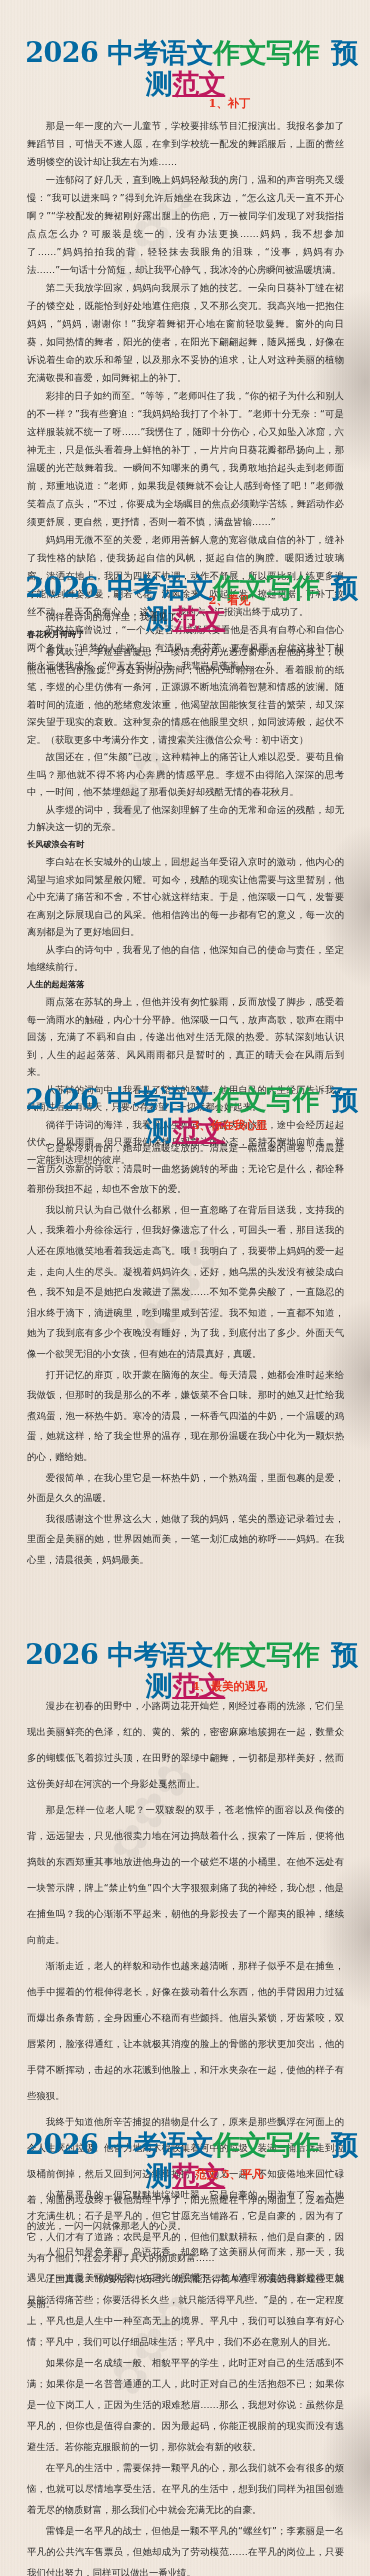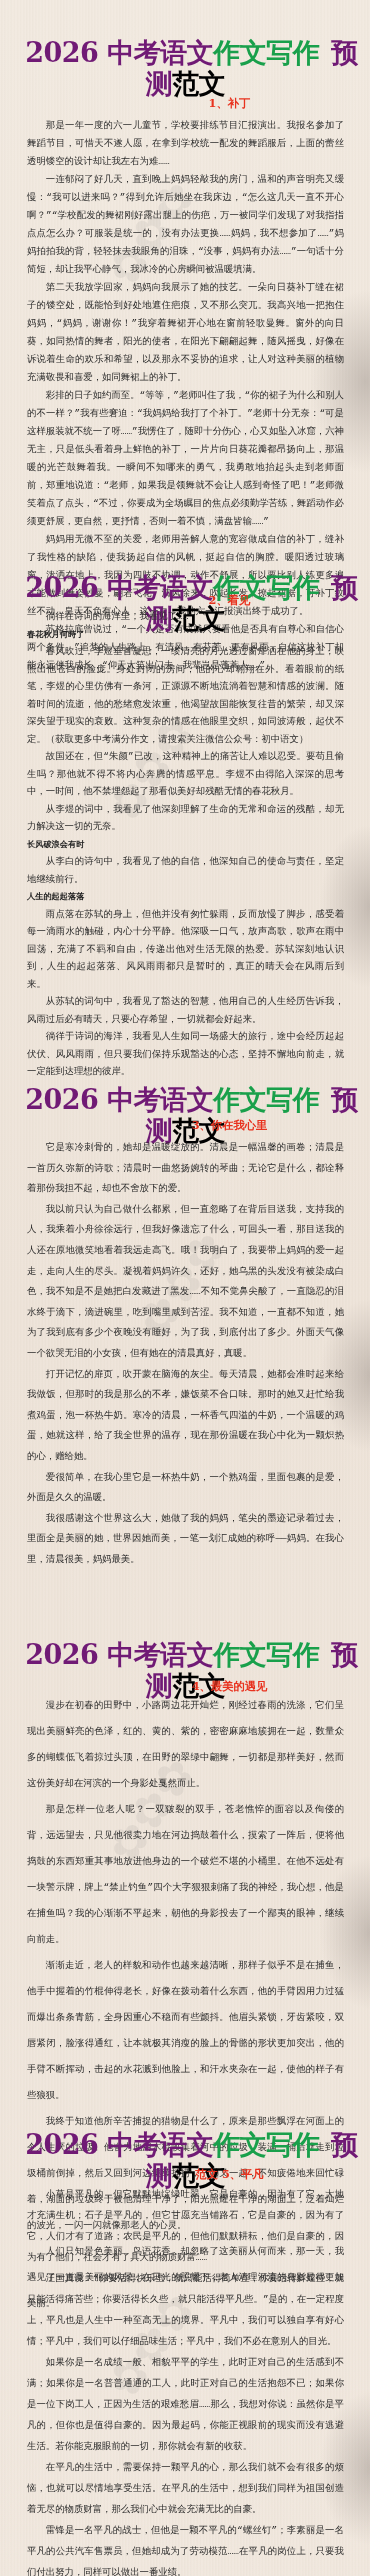--- a/index.html
+++ b/index.html
@@ -19,33 +19,33 @@
   .watermark {
     position:absolute; font-family:"DejaVu Sans", sans-serif; font-size:46px; font-weight:bold;
     color:rgba(120,120,120,0.10); transform:rotate(-55deg); white-space:nowrap; pointer-events:none;
   }
   .section { position:absolute; left:0; width:371px; }
   .main-title {
     position:absolute; left:0; width:371px; text-align:center;
     font-family:"DejaVu Serif", "Liberation Serif", serif; font-weight:bold;
     font-size:27px; letter-spacing:-0.5px; line-height:31px; color:#111;
   }
-  .main-title .t-black { color:#701a75;margin-left:12px; }
+  .main-title .t-black { color:#0369a1;margin-left:12px; }
   .main-title .t-green { color:#19a04b;margin-top:28px; }
-  .main-title .t-red { color:#000000; }
+  .main-title .t-red { color:#be185d;text-decoration:underline; }
   .sub-title {
     position:absolute; left:0; width:371px; text-align:center;
     font-family:"DejaVu Serif", "Liberation Serif", serif; font-weight:bold;
     font-size:11.3px; color:#e8321e; line-height:14.4px;padding-left:44px;
   }
   .body {
     position:absolute; left:27px; width:317px;
     font-size:9.4px; text-align:justify; color:#2a2a2a;
   }
-  .body p { margin:0; text-indent:2em;font-family:Liberation Mono, monospace; }
+  .body p { margin:0; text-indent:2em; }
   .body .sub-head {
     text-align:left; text-indent:0; font-family:"DejaVu Serif", serif;
     font-weight:bold; font-size:8.2px; color:#222;
   }
 </style>
 </head>
 <body>
 
 <div class="ink" style="left:309px;top:289px;width:113px;height:185px;"></div>
 <div class="ink" style="left:319px;top:824px;width:103px;height:165px;"></div>
@@ -79,20 +79,21 @@
     <span class="t-black">2026 中考语文</span><span class="t-green">作文写作</span><span class="t-black">预测</span><span class="t-red">范文</span>
   </div>
   <div class="sub-title" style="top:73px;">2、看见</div>
   <div class="body" style="top:88px;line-height:17.5px;">
     <p>徜徉在诗词的海洋里，我看见了……</p>
     <p class="sub-head">春花秋月何時了</p>
     <p>春风吹过，李煜垂首凝思，一缕清亮的月光透过窗扉洒在他的身上，映照出他苍白的脸庞。身处封闭的房间，他的心却翱翔在外。看着眼前的纸笔，李煜的心里仿佛有一条河，正源源不断地流淌着智慧和情感的波澜。随着时间的流逝，他的愁绪愈发浓重，他渴望故国能恢复往昔的繁荣，却又深深失望于现实的衰败。这种复杂的情感在他眼里交织，如同波涛般，起伏不定。（获取更多中考满分作文，请搜索关注微信公众号：初中语文）</p>
     <p>故国还在，但“朱颜”已改，这种精神上的痛苦让人难以忍受。要苟且偷生吗？那他就不得不将内心奔腾的情感平息。李煜不由得陷入深深的思考中，一时间，他不禁埋怨起了那看似美好却残酷无情的春花秋月。</p>
     <p>从李煜的词中，我看见了他深刻理解了生命的无常和命运的残酷，却无力解决这一切的无奈。</p>
     <p class="sub-head">长风破浪会有时</p>
+    <p>李白站在长安城外的山坡上，回想起当年受诏入京时的激动，他内心的渴望与追求如同繁星般闪耀。可如今，残酷的现实让他需要与这里暂别，他心中充满了痛苦和不舍，不甘心就这样结束。于是，他深吸一口气，发誓要在离别之际展现自己的风采。他相信跨出的每一步都有它的意义，每一次的离别都是为了更好地回归。</p>
     <p>从李白的诗句中，我看见了他的自信，他深知自己的使命与责任，坚定地继续前行。</p>
     <p class="sub-head">人生的起起落落</p>
     <p>雨点落在苏轼的身上，但他并没有匆忙躲雨，反而放慢了脚步，感受着每一滴雨水的触碰，内心十分平静。他深吸一口气，放声高歌，歌声在雨中回荡，充满了不羁和自由，传递出他对生活无限的热爱。苏轼深刻地认识到，人生的起起落落、风风雨雨都只是暂时的，真正的晴天会在风雨后到来。</p>
     <p>从苏轼的词句中，我看见了豁达的智慧，他用自己的人生经历告诉我，风雨过后必有晴天，只要心存希望，一切就都会好起来。</p>
     <p>徜徉于诗词的海洋，我看见人生如同一场盛大的旅行，途中会经历起起伏伏、风风雨雨，但只要我们保持乐观豁达的心态，坚持不懈地向前走，就一定能到达理想的彼岸。</p>
   </div>
 </div>
 
 <div class="section" style="top:1061px;">
   <div class="main-title" style="top:23px;">

